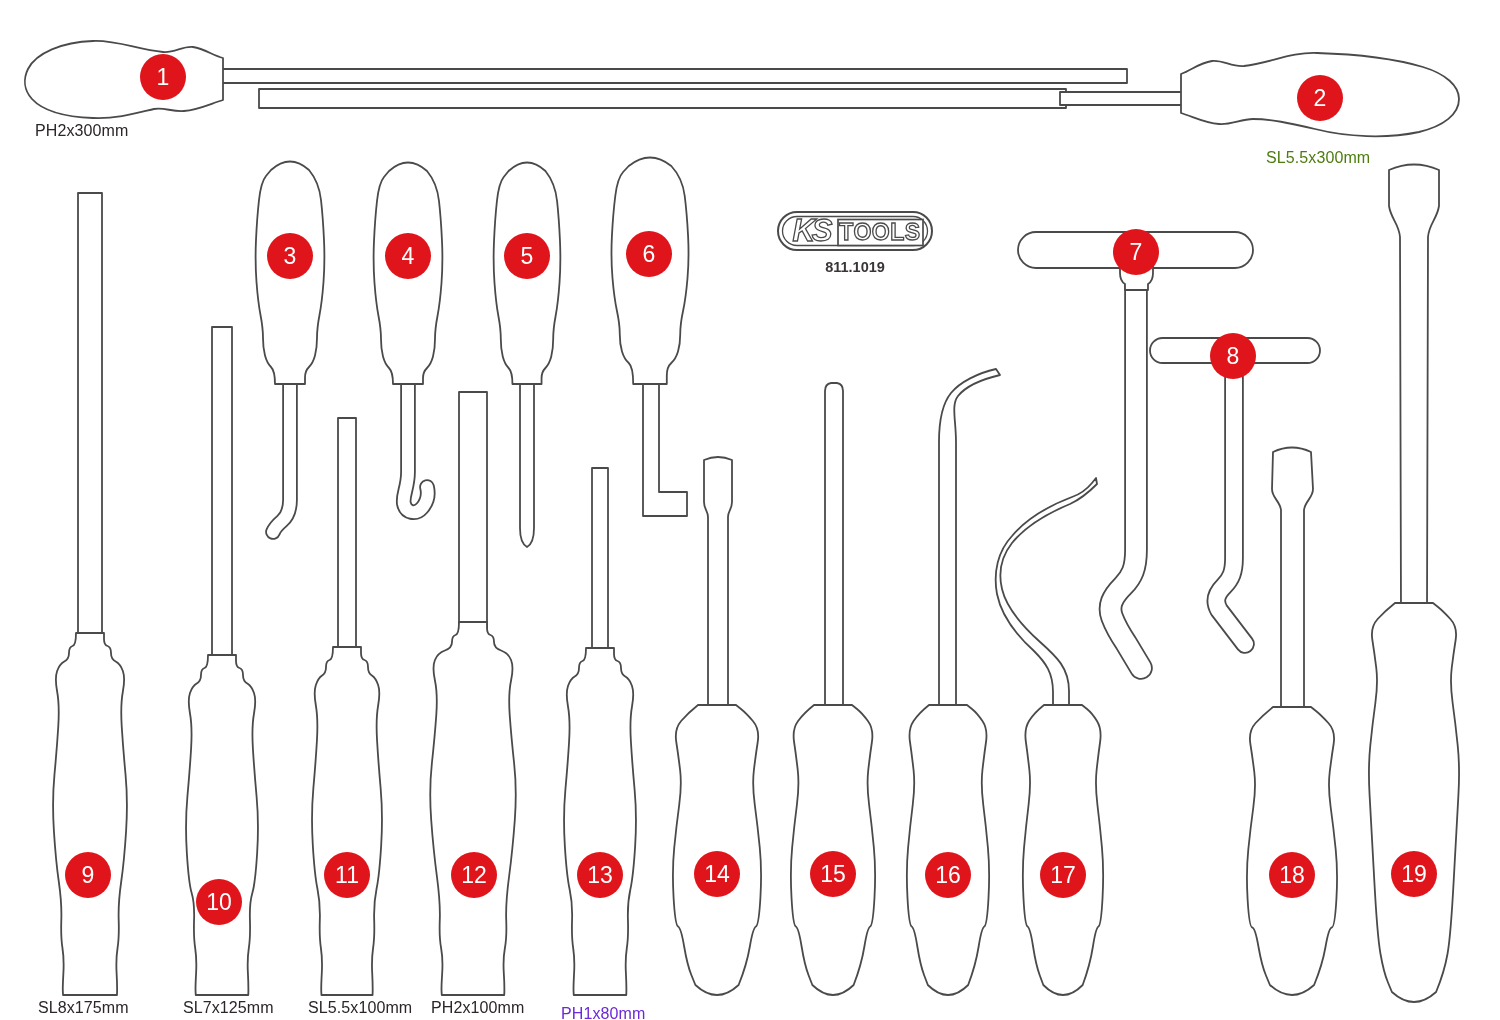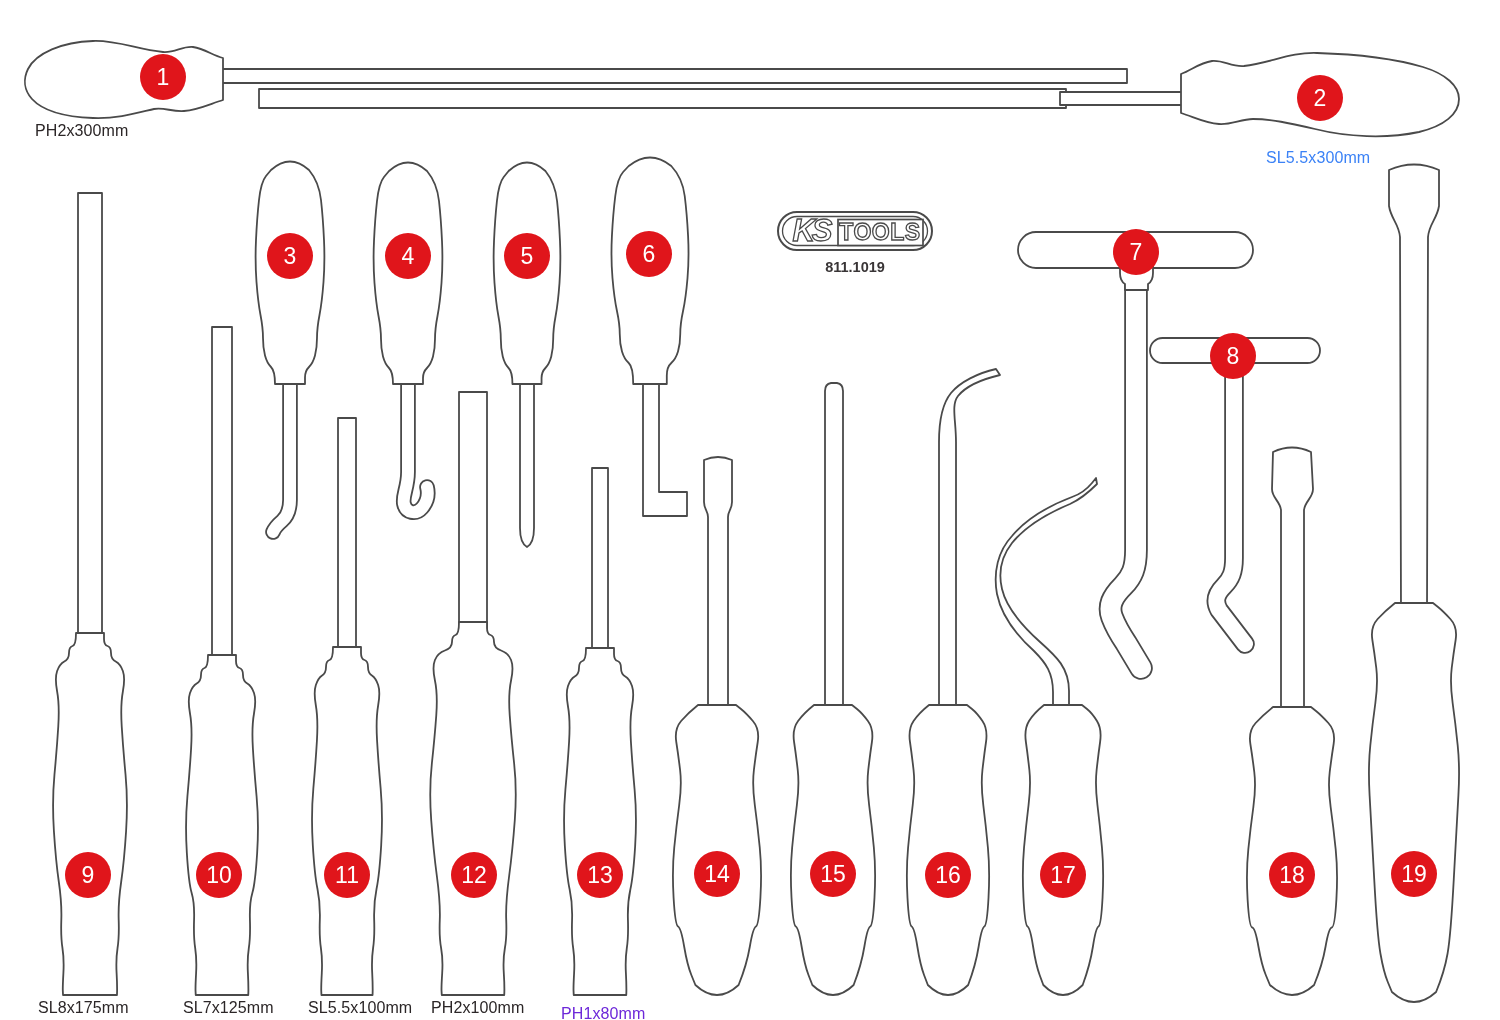--- a/index.html
+++ b/index.html
@@ -79,33 +79,33 @@
   <div id="badge-layer">
       <div class="badge" style="left: 163px; top: 77px; background: rgb(224, 21, 27);">1</div>
       <div class="badge" style="left: 1320px; top: 98px; background: rgb(224, 21, 27);">2</div>
       <div class="badge" style="left: 290px; top: 256px; background: rgb(224, 21, 27);">3</div>
       <div class="badge" style="left: 408px; top: 256px; background: rgb(224, 21, 27);">4</div>
       <div class="badge" style="left: 527px; top: 256px; background: rgb(224, 21, 27);">5</div>
       <div class="badge" style="left: 649px; top: 254px; background: rgb(224, 21, 27);">6</div>
       <div class="badge" style="left: 1136px; top: 252px; background: rgb(224, 21, 27);">7</div>
       <div class="badge" style="left: 1233px; top: 356px; background: rgb(224, 21, 27);">8</div>
       <div class="badge" style="left: 88px; top: 875px; background: rgb(224, 21, 27);">9</div>
-      <div class="badge" style="left: 219px; top: 875px; background: rgb(224, 21, 27);">10</div>
+      <div class="badge" style="left: 219px; top: 902px; background: rgb(224, 21, 27);">10</div>
       <div class="badge" style="left: 347px; top: 875px; background: rgb(224, 21, 27);">11</div>
       <div class="badge" style="left: 474px; top: 875px; background: rgb(224, 21, 27);">12</div>
       <div class="badge" style="left: 600px; top: 875px; background: rgb(224, 21, 27);">13</div>
       <div class="badge" style="left: 717px; top: 874px; background: rgb(224, 21, 27);">14</div>
       <div class="badge" style="left: 833px; top: 874px; background: rgb(224, 21, 27);">15</div>
       <div class="badge" style="left: 948px; top: 875px; background: rgb(224, 21, 27);">16</div>
       <div class="badge" style="left: 1063px; top: 875px; background: rgb(224, 21, 27);">17</div>
       <div class="badge" style="left: 1292px; top: 875px; background: rgb(224, 21, 27);">18</div>
       <div class="badge" style="left: 1414px; top: 874px; background: rgb(224, 21, 27);">19</div>
     </div>
   <div id="label-layer">
       <div class="lbl" style="left: 35px; top: 122px; color: rgb(43, 38, 39);">PH2x300mm</div>
-      <div class="lbl" style="left: 1266px; top: 149px; color: #3b82f6;">SL5.5x300mm</div>
+      <div class="lbl" style="left: 1266px; top: 149px; color: #4d7c0f;">SL5.5x300mm</div>
       <div class="lbl" style="left: 38px; top: 999px; color: rgb(43, 38, 39);">SL8x175mm</div>
       <div class="lbl" style="left: 183px; top: 999px; color: rgb(43, 38, 39); text-align: center;">SL7x125mm</div>
       <div class="lbl" style="left: 308px; top: 999px; color: rgb(43, 38, 39);">SL5.5x100mm</div>
       <div class="lbl" style="left: 431px; top: 999px; color: rgb(43, 38, 39);">PH2x100mm</div>
       <div class="lbl" style="left: 561px; top: 1005px; color: #6d28d9;">PH1x80mm</div>
     </div>
 </div>
 
 </body></html>

